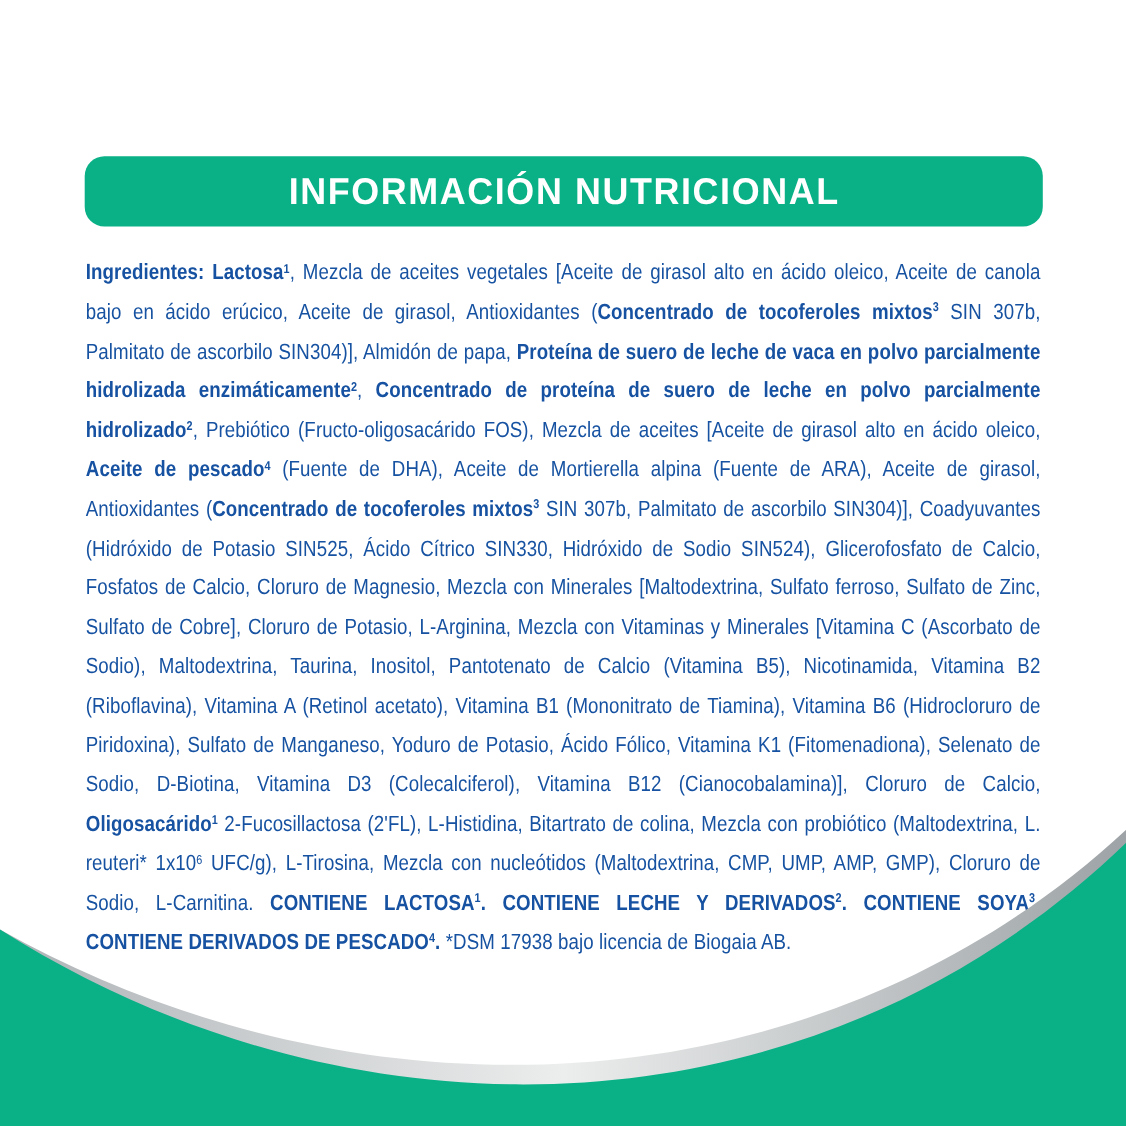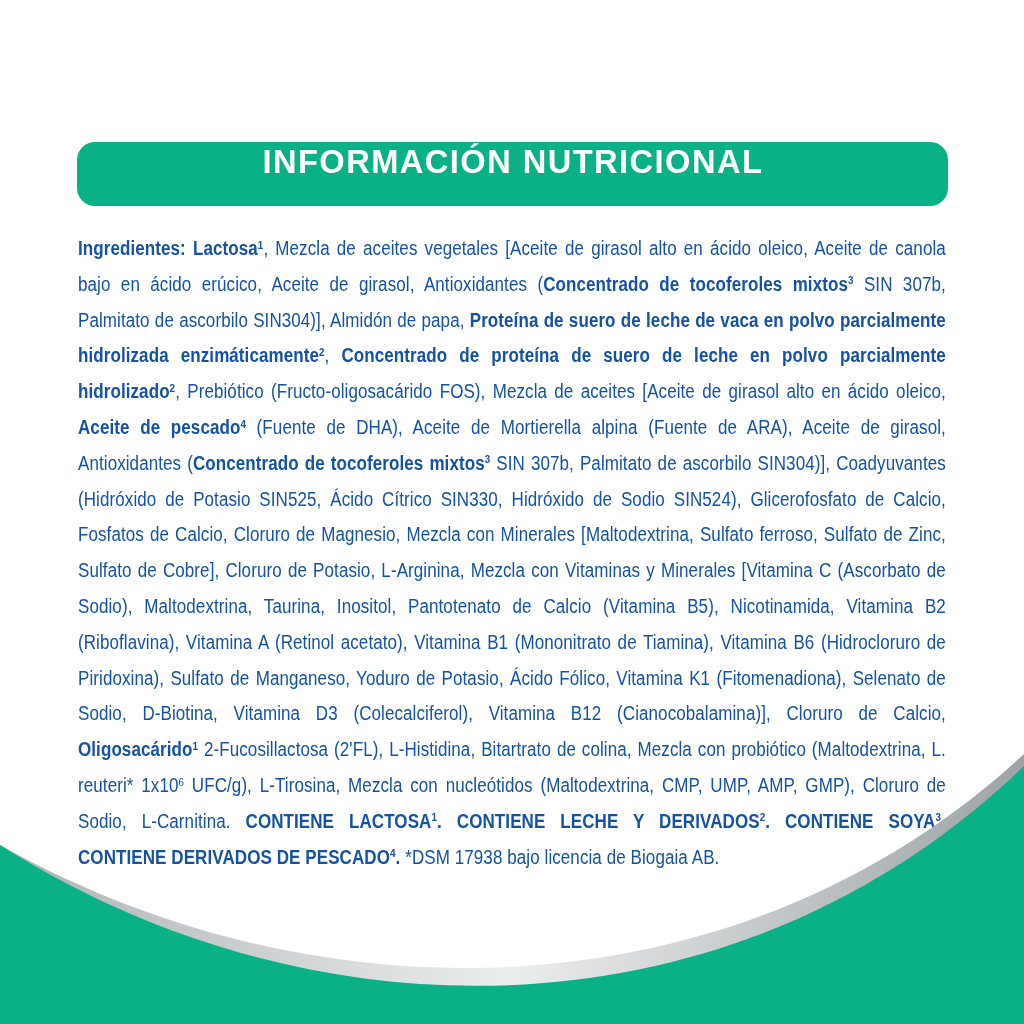--- a/index.html
+++ b/index.html
@@ -16,20 +16,21 @@
     overflow:hidden;
   }
   
   .header-bar{
     position:absolute;
     left:77px; top:142px;
     width:871px; height:64px;
     background:var(--green,#0ab187);
     border-radius:18px;
     display:flex;
+    align-items:center;
     justify-content:center;
   }
   .header-title{
     color:#ffffff;
     font-weight:700;
     font-size:34px;
     letter-spacing:1.5px;
     transform:scaleX(0.96);
     white-space:nowrap;
   }

